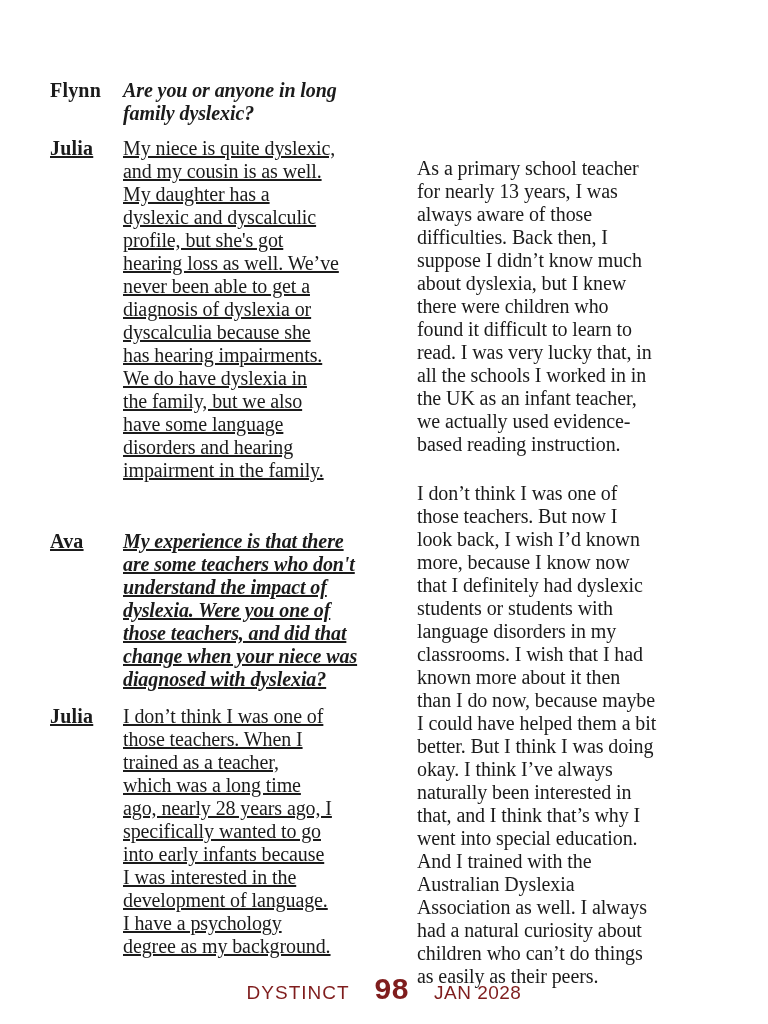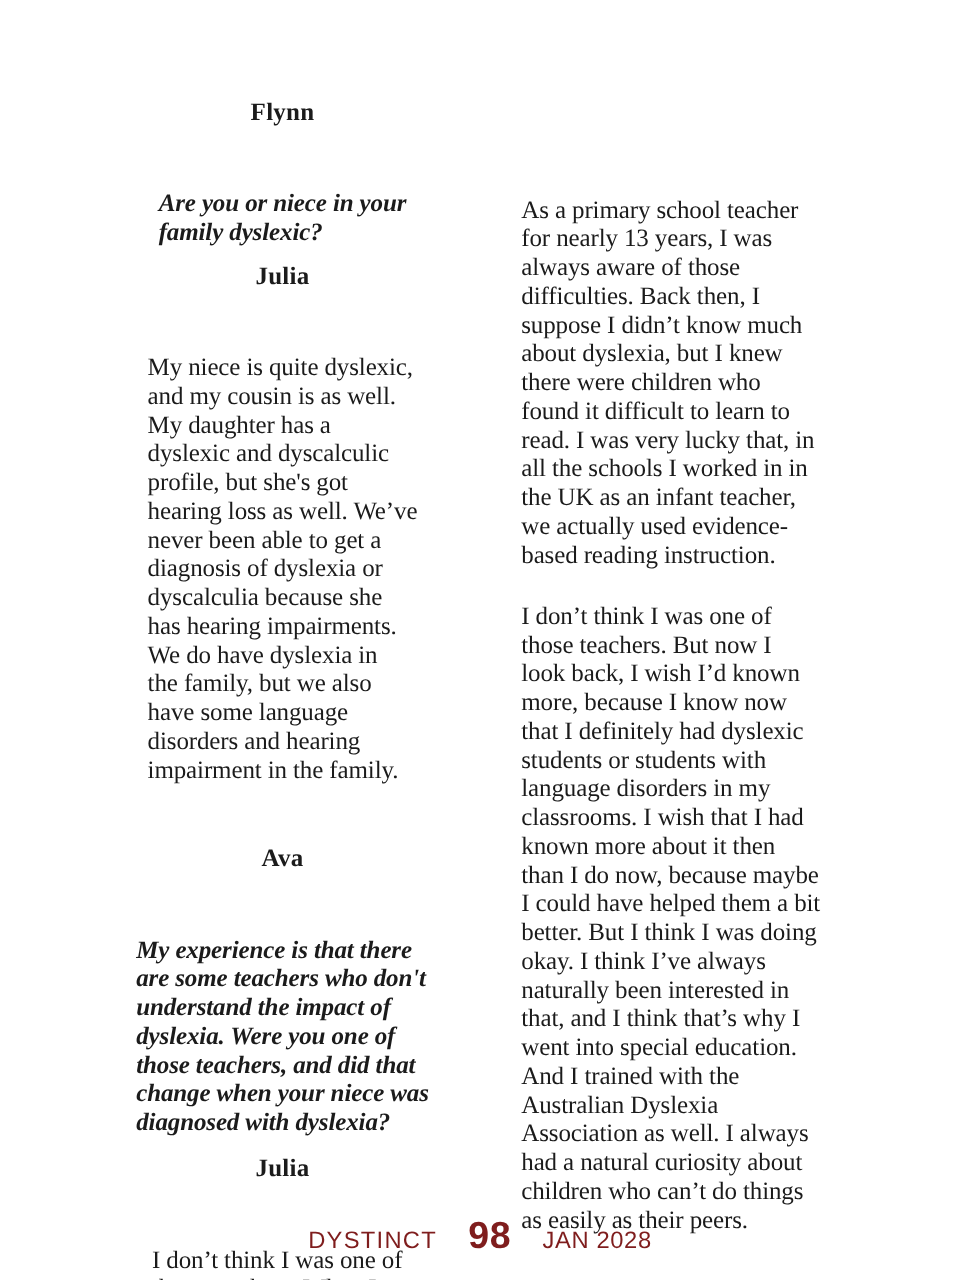--- a/index.html
+++ b/index.html
@@ -18,24 +18,23 @@
   }
   
   .left-col {
     position: absolute;
     left: 50px;
     top: 79px;
     width: 352px;
   }
   .dialogue-block {
     display: flex;
-    align-items: center;
-    flex-direction: column;
-  }
-  .dialogue-block + .dialogue-block { margin-top: 12px; }
+    align-items: flex-start;
+  }
+  .dialogue-block + .dialogue-block { margin-top: 12px; text-decoration: underline; }
   .dialogue-block.gap-large { margin-top: 48px; }
   .dialogue-block.gap-med { margin-top: 14px; }
   .speaker {
     flex: 0 0 73px;
     font-weight: bold;
     font-size: 20px;
     line-height: 23px;
     letter-spacing: 0.2px;
   }
   .utterance {
@@ -95,21 +94,21 @@
 </style>
 </head>
 <body>
 
 <div class="page">
 
   <div class="left-col">
 
     <div class="dialogue-block">
       <div class="speaker">Flynn</div>
-      <div class="utterance question">Are you or niece in your
+      <div class="utterance question">Are you or anyone in long
 family dyslexic?</div>
     </div>
 
     <div class="dialogue-block">
       <div class="speaker">Julia</div>
       <div class="utterance">My niece is quite dyslexic,
 and my cousin is as well.
 My daughter has a
 dyslexic and dyscalculic
 profile, but she's got

